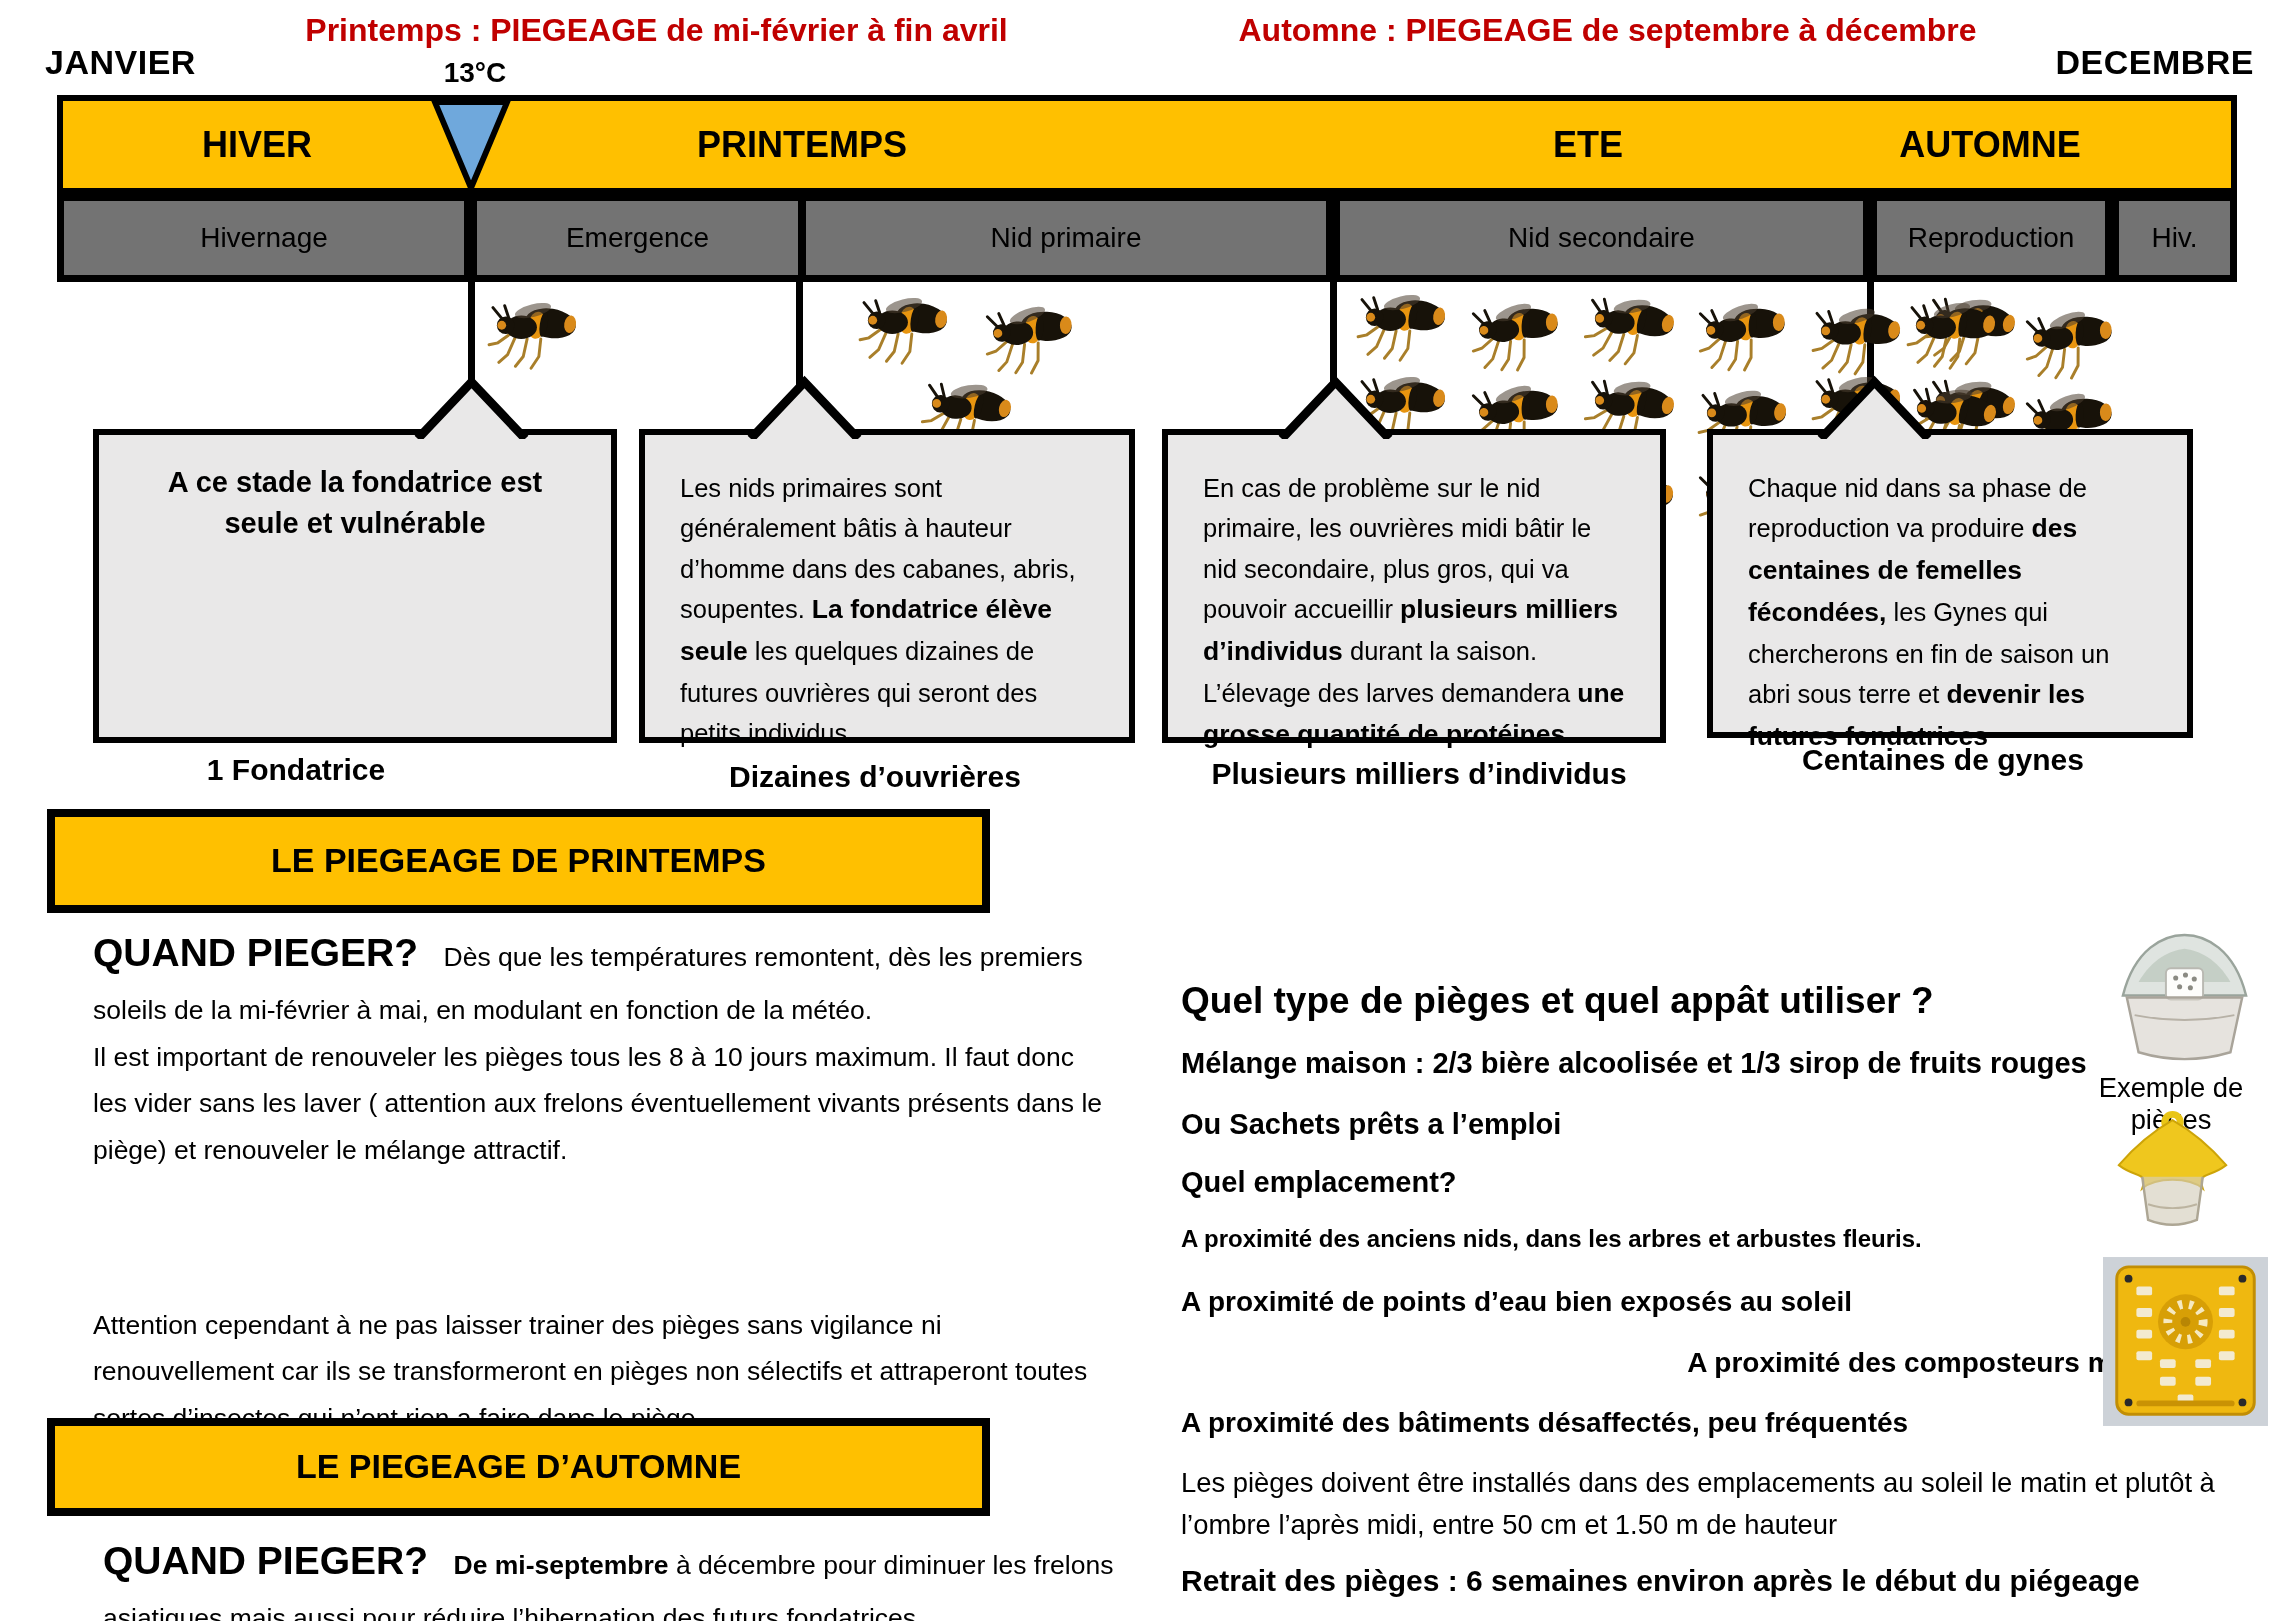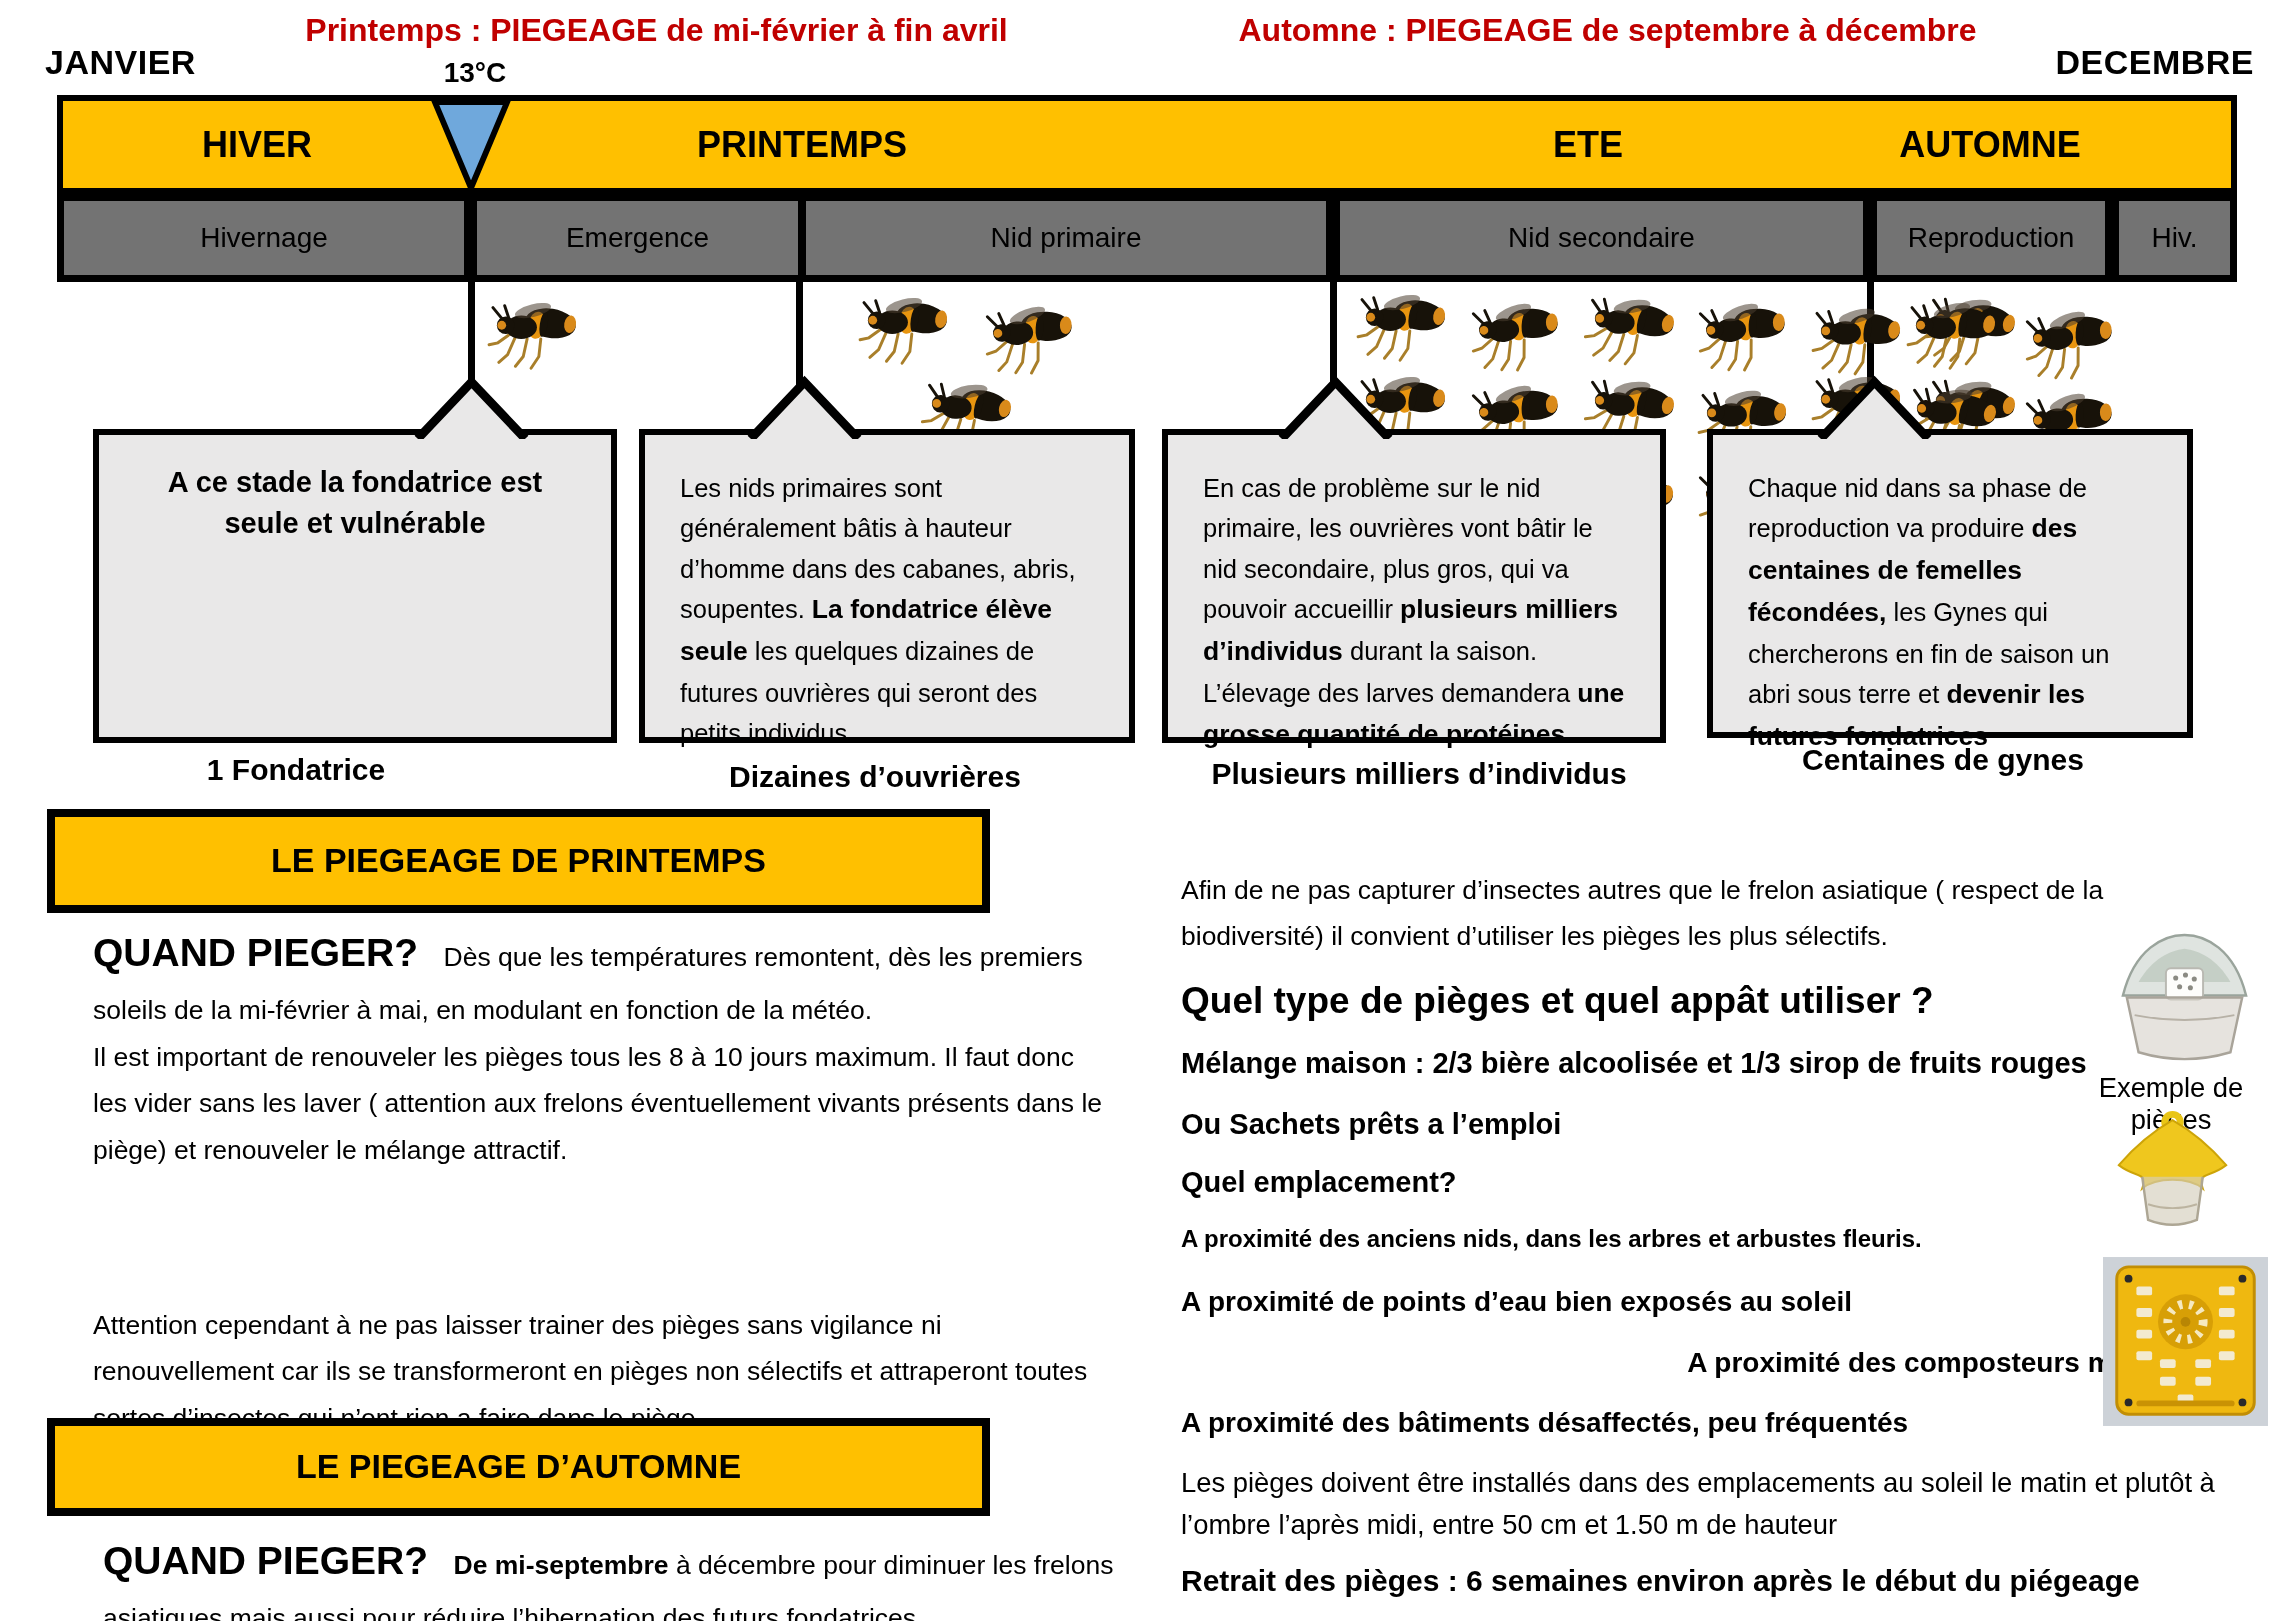--- a/index.html
+++ b/index.html
@@ -403,21 +403,21 @@
       <span>Les nids primaires sont généralement bâtis à hauteur d’homme dans des cabanes, abris, soupentes. </span><b>La fondatrice élève seule</b><span> les quelques dizaines de futures ouvrières qui seront des petits individus</span>
     </div>
   </div>
 
   <div class="abs callout" style="left:1162px;top:429px;width:504px;height:314px;">
     <svg class="peak" style="left:104px;" width="127" height="65" viewBox="0 0 130 66">
       <polygon points="10,66 65,8 120,66" fill="#E9E8E8"></polygon>
       <path d="M10,66 L65,8 L120,66" fill="none" stroke="#000" stroke-width="9"></path>
     </svg>
     <div class="callout-text">
-      <span>En cas de problème sur le nid primaire, les ouvrières vont bâtir le nid secondaire, plus gros, qui va pouvoir accueillir </span><b>plusieurs milliers d’individus</b><span> durant la saison. L’élevage des larves demandera </span><b>une grosse quantité de protéines</b>
+      <span>En cas de problème sur le nid primaire, les ouvrières midi bâtir le nid secondaire, plus gros, qui va pouvoir accueillir </span><b>plusieurs milliers d’individus</b><span> durant la saison. L’élevage des larves demandera </span><b>une grosse quantité de protéines</b>
     </div>
   </div>
 
   <div class="abs callout" style="left:1707px;top:429px;width:486px;height:309px;">
     <svg class="peak" style="left:98px;" width="127" height="65" viewBox="0 0 130 66">
       <polygon points="10,66 65,8 120,66" fill="#E9E8E8"></polygon>
       <path d="M10,66 L65,8 L120,66" fill="none" stroke="#000" stroke-width="9"></path>
     </svg>
     <div class="callout-text">
       <span>Chaque nid dans sa phase de reproduction va produire </span><b>des centaines de femelles fécondées,</b><span> les Gynes qui chercherons en fin de saison un abri sous terre et </span><b>devenir les futures fondatrices</b>
@@ -443,21 +443,20 @@
   <div class="abs col-left para" style="top:1302px;">Attention cependant à ne pas laisser trainer des pièges sans vigilance ni renouvellement car ils se transformeront en pièges non sélectifs et attraperont toutes sortes d’insectes qui n’ont rien a faire dans le piège.</div>
 
   <div class="abs banner" style="left:47px;top:1418px;width:943px;height:98px;line-height:80px;">
     <span>LE PIEGEAGE D’AUTOMNE</span>
   </div>
 
   <div class="abs col-left para" style="left:103px;top:1527px;width:1039px;">
     <span class="h-big">QUAND PIEGER?</span><b>De mi-septembre</b><span> à décembre  pour diminuer les frelons asiatiques mais aussi pour réduire l’hibernation des futurs fondatrices.</span>
   </div>
 
-  <div class="abs right-col para" style="top:867px;width:1029px;">Afin de ne pas capturer d’insectes autres que le frelon asiatique ( respect de la biodiversité) il convient d’utiliser les pièges les plus sélectifs.</div>
 
   <div class="abs right-col rc-heading" style="top:980px;">Quel type de pièges et quel appât utiliser ?</div>
 
   <div class="abs right-col bold-line" style="top:1047px;">Mélange maison : 2/3 bière alcoolisée et 1/3  sirop de fruits rouges</div>
   <div class="abs right-col bold-line" style="top:1108px;">Ou Sachets prêts a l’emploi</div>
   <div class="abs right-col bold-line" style="top:1166px;">Quel emplacement?</div>
 
   <div class="abs right-col bold-line" style="top:1225px;font-size:24px;">A proximité des anciens nids, dans les arbres et arbustes fleuris.</div>
   <div class="abs right-col bold-line" style="top:1286px;font-size:28px;">A proximité de points d’eau bien exposés au soleil</div>
   <div class="abs right-col bold-line" style="top:1347px;font-size:28px;text-align:right;">A proximité des composteurs ménagers</div>

